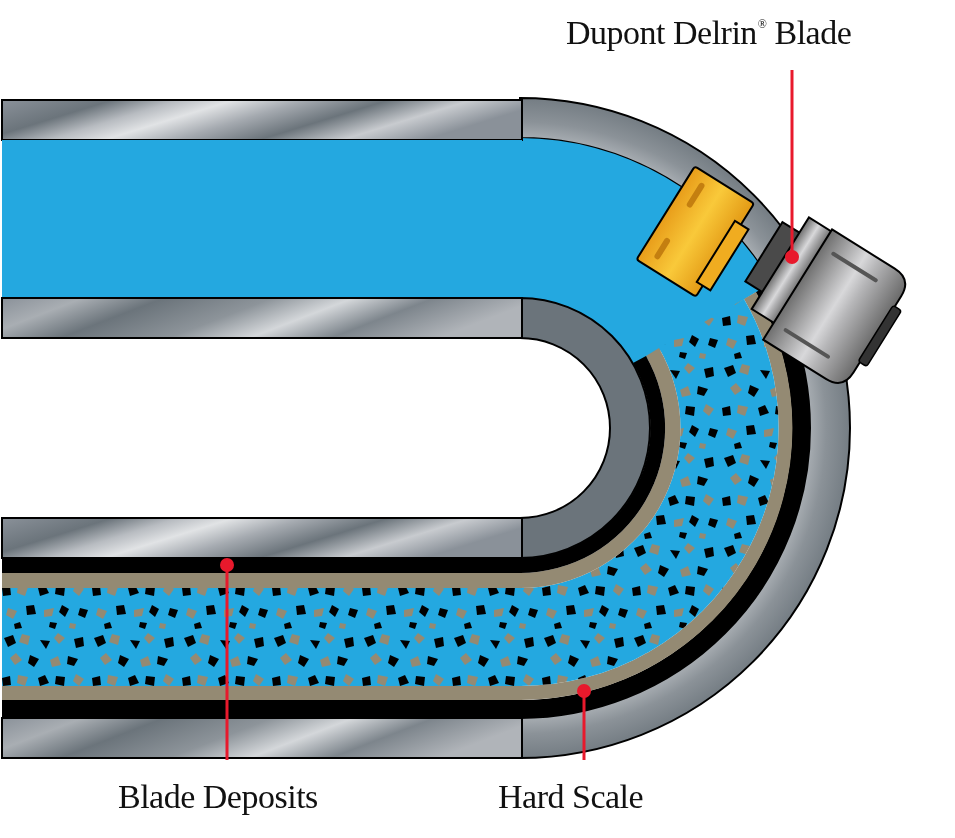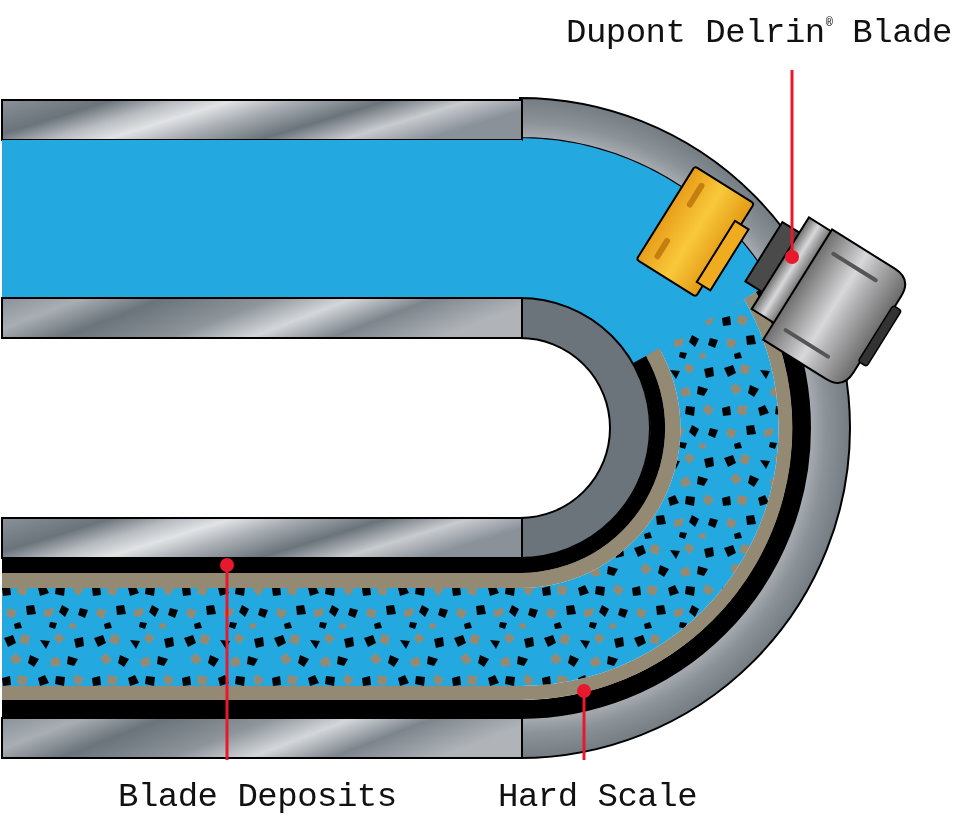--- a/index.html
+++ b/index.html
@@ -1,18 +1,18 @@
 <!DOCTYPE html>
 <html><head>
 <meta charset="utf-8">
 <style>
   html, body { margin: 0; padding: 0; background: #ffffff; }
   body { width: 955px; height: 838px; position: relative; overflow: hidden; font-family: "Liberation Sans", sans-serif; }
   #diagram { position: absolute; left: 0; top: 0; }
-  .label { position: absolute; color: #111; font-family: Liberation Mono, monospace; font-size: 34px; letter-spacing: -0.5px; white-space: nowrap; }
+  .label { position: absolute; color: #111; font-family: Liberation Serif, serif; font-size: 34px; letter-spacing: -0.5px; white-space: nowrap; }
   .label sup { font-size: 12px; vertical-align: 16px; margin-left: 1px; }
   #label-blade { left: 566px; top: 14px; }
   #label-soft { left: 118px; top: 778px; }
   #label-hard { left: 498px; top: 778px; }
 </style>
 </head>
 <body>
 
 <svg id="diagram" width="955" height="838" viewBox="0 0 955 838" xmlns="http://www.w3.org/2000/svg">
   <defs>

